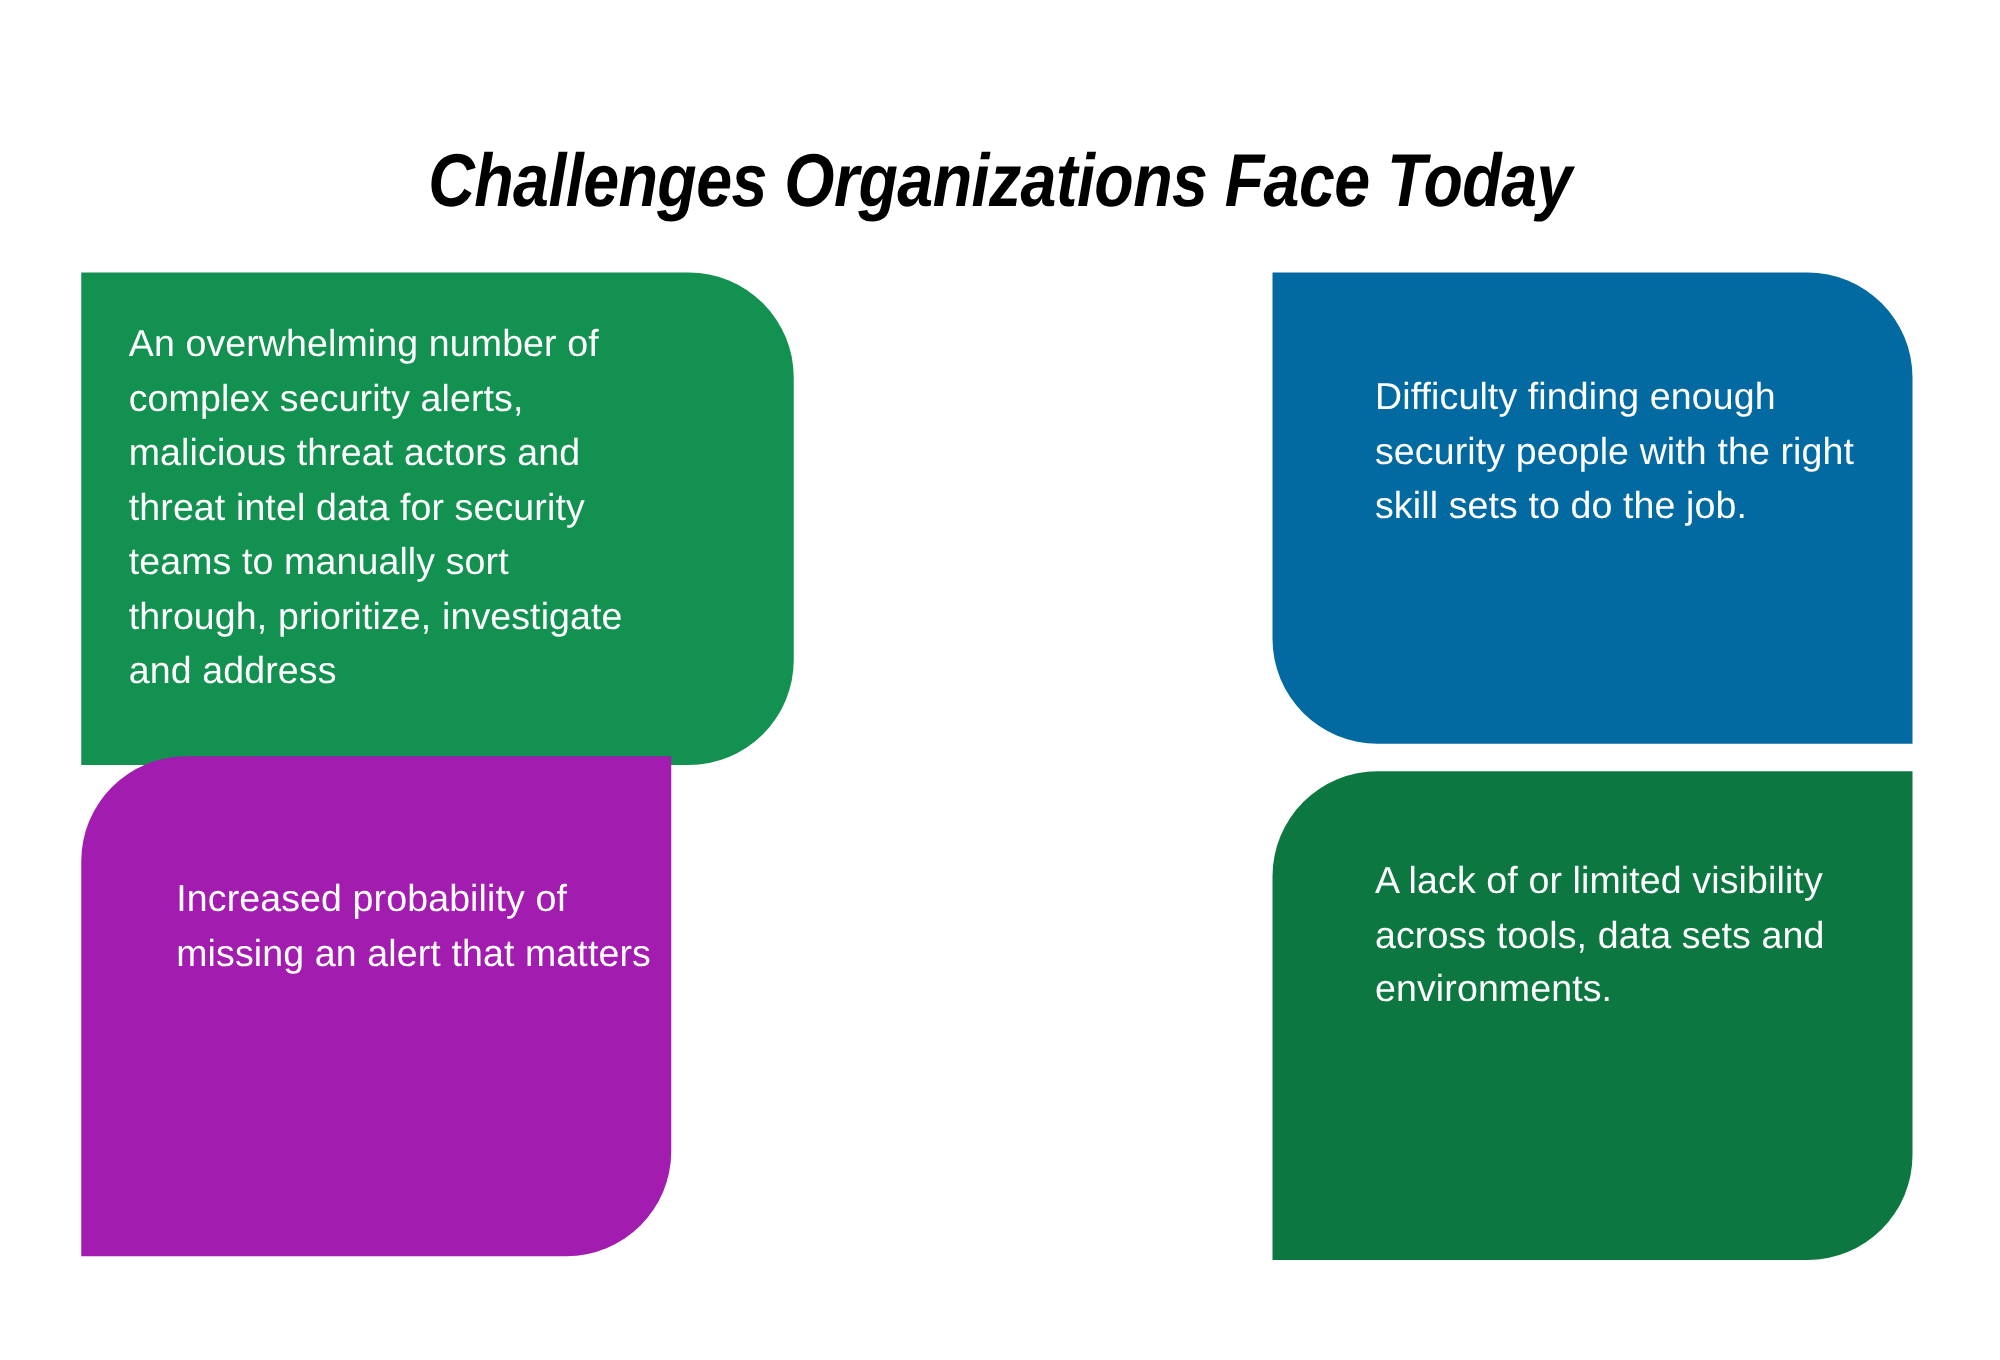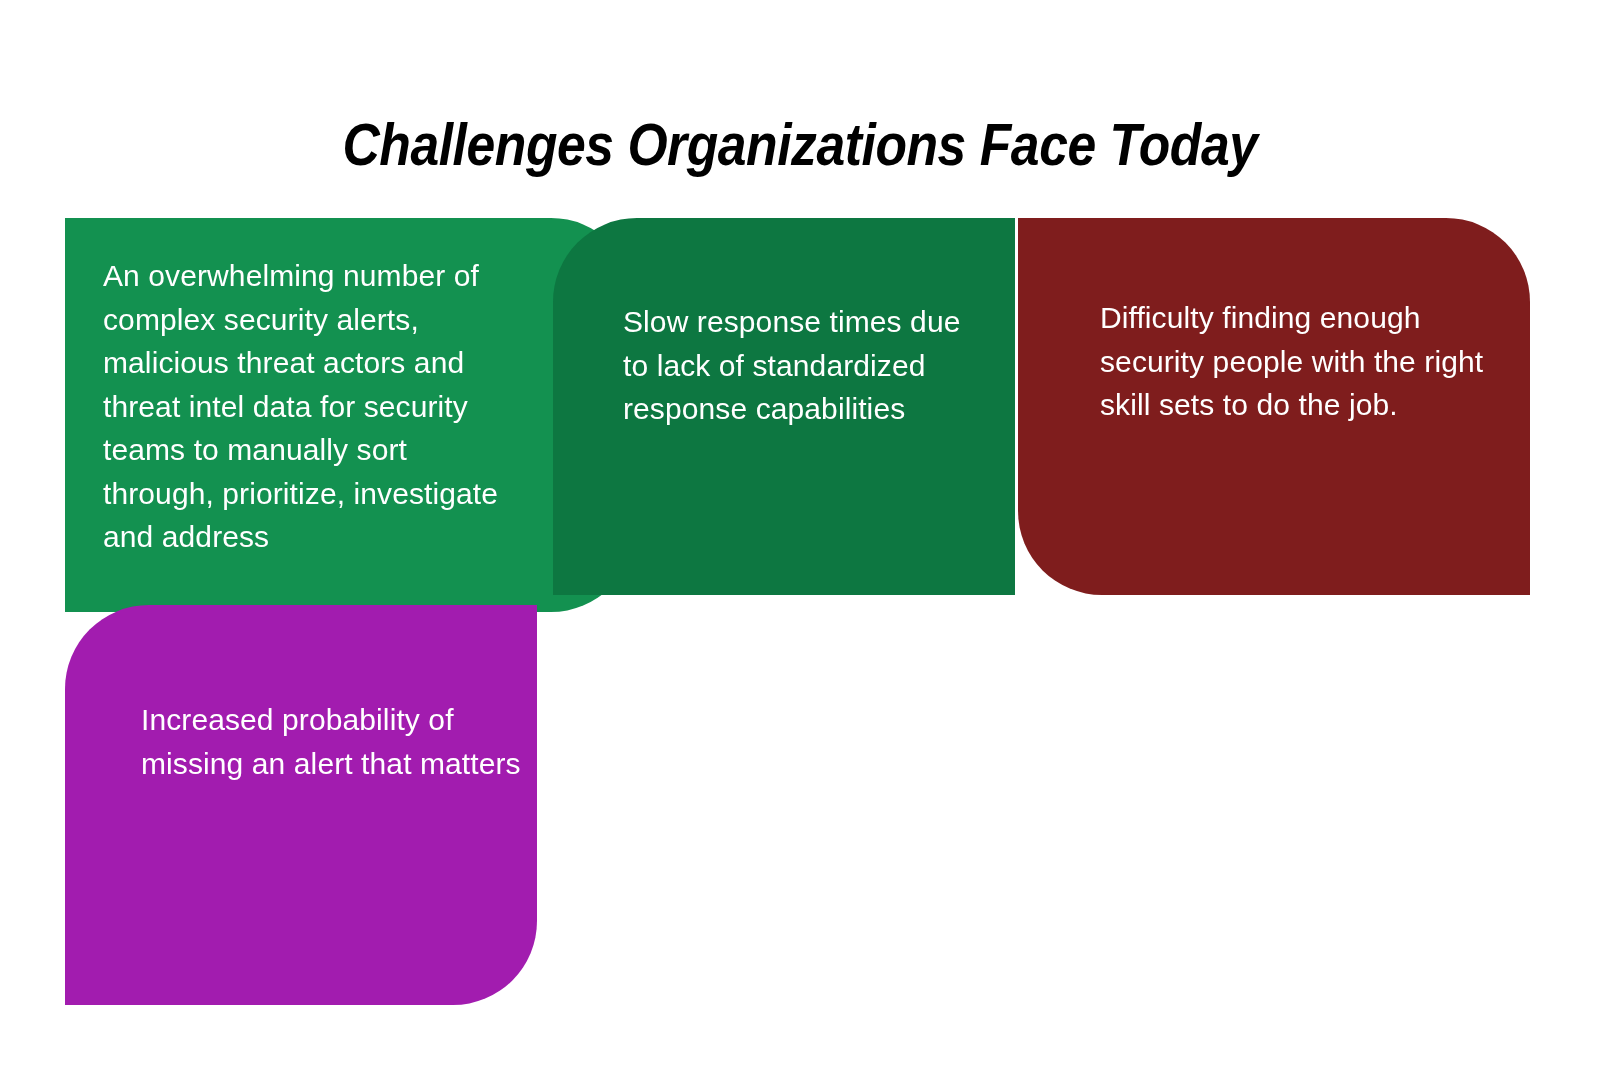--- a/index.html
+++ b/index.html
@@ -72,21 +72,21 @@
     left: 553px; top: 218px;
     width: 462px; height: 377px;
     background: #0D7741;
     border-radius: 84px 0 0 0;
   }
   #card-2 .card-text { left: 70px; top: 82px; width: 370px; }
 
   #card-3 {
     left: 1018px; top: 218px;
     width: 512px; height: 377px;
-    background: #7f1d1d;
+    background: #0369a1;
     border-radius: 0 84px 0 84px;
   }
   #card-3 .card-text { left: 82px; top: 78px; width: 400px; }
 
   
   #card-4 {
     left: 65px;  top: 605px;
     width: 472px; height: 400px;
     background: #a21caf;
     border-radius: 84px 0 84px 0;
@@ -113,27 +113,27 @@
 <body>
 
 <h1 id="page-title">Challenges Organizations Face Today</h1>
 
 <div id="grid">
 
   <div class="card" id="card-1">
     <span class="card-text">An overwhelming number of complex security alerts, malicious threat actors and threat intel data for security teams to manually sort through, prioritize, investigate and address</span>
   </div>
 
-  <div class="card" id="card-2">
-    <span class="card-text">Slow response times due to lack of standardized response capabilities</span>
-  </div>
 
   <div class="card" id="card-3">
     <span class="card-text">Difficulty finding enough security people with the right skill sets to do the job.</span>
   </div>
 
   <div class="card" id="card-4">
     <span class="card-text">Increased probability of missing an alert that matters</span>
   </div>
 
 
+  <div class="card" id="card-6">
+    <span class="card-text">A lack of or limited visibility across tools, data sets and environments.</span>
+  </div>
 
 </div>
 
 </body></html>

